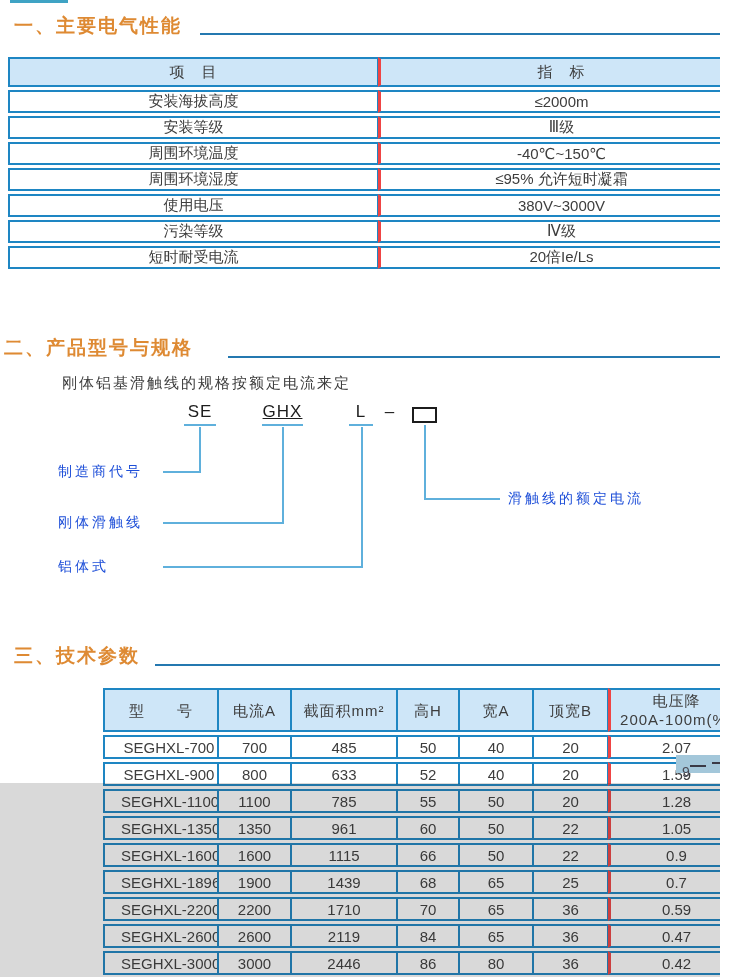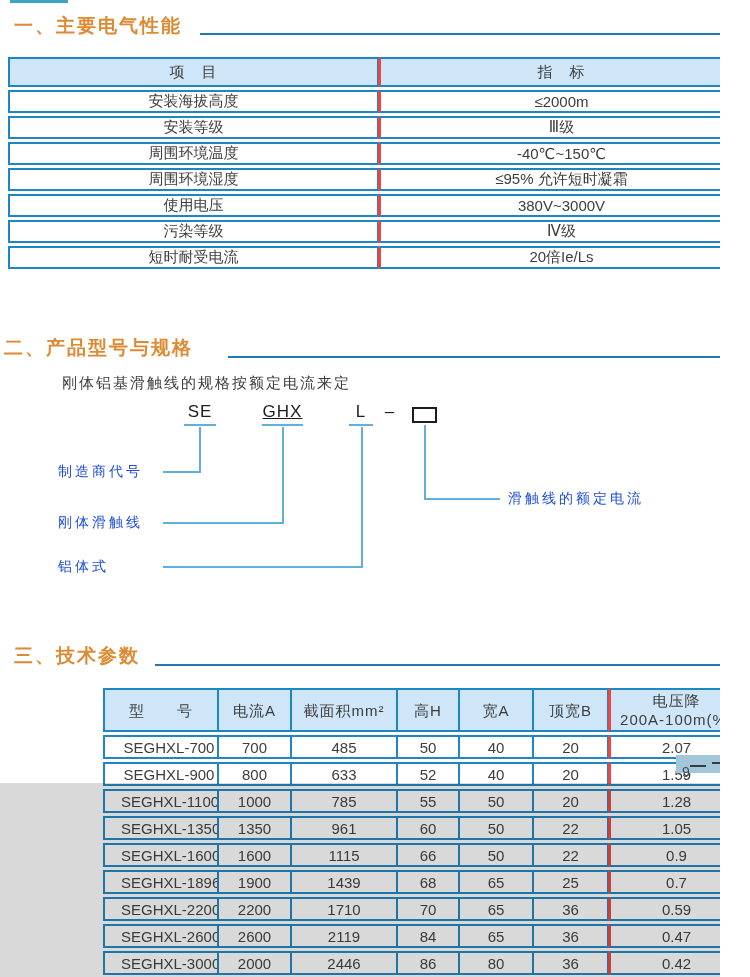--- a/index.html
+++ b/index.html
@@ -196,21 +196,21 @@
           <td>SEGHXL-900</td>
           <td>800</td>
           <td>633</td>
           <td>52</td>
           <td>40</td>
           <td>20</td>
           <td>1.59</td>
         </tr>
         <tr>
           <td>SEGHXL-1100</td>
-          <td>1000</td>
+          <td>1100</td>
           <td>785</td>
           <td>55</td>
           <td>50</td>
           <td>20</td>
           <td>1.28</td>
         </tr>
         <tr>
           <td>SEGHXL-1350</td>
           <td>1350</td>
           <td>961</td>
@@ -250,21 +250,21 @@
           <td>SEGHXL-2600</td>
           <td>2600</td>
           <td>2119</td>
           <td>84</td>
           <td>65</td>
           <td>36</td>
           <td>0.47</td>
         </tr>
         <tr>
           <td>SEGHXL-3000</td>
-          <td>2000</td>
+          <td>3000</td>
           <td>2446</td>
           <td>86</td>
           <td>80</td>
           <td>36</td>
           <td>0.42</td>
         </tr>
       </tbody>
   </table>
 
   <div id="artifact-block" class="abs">

